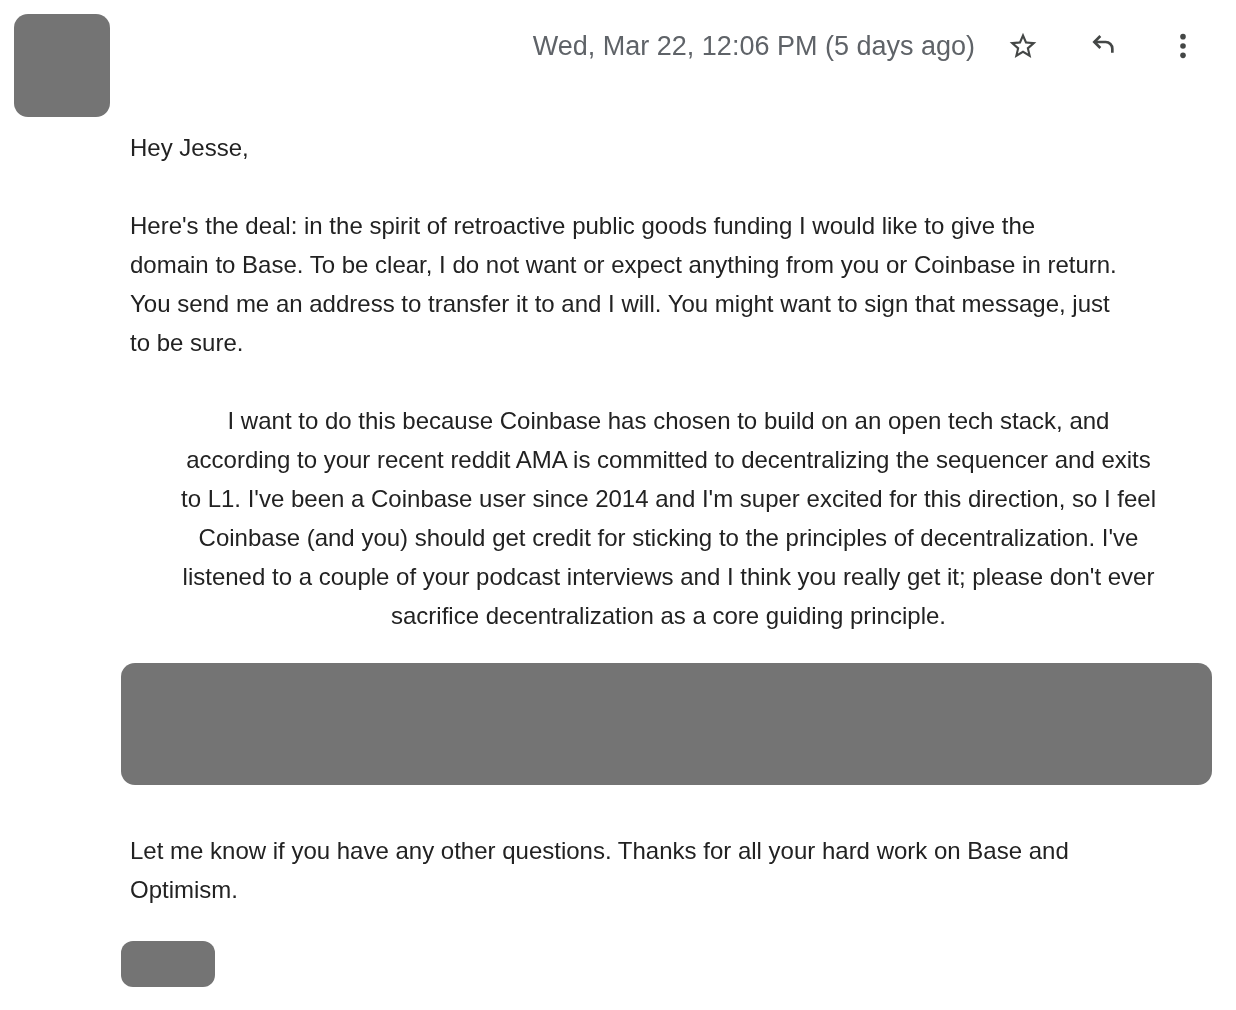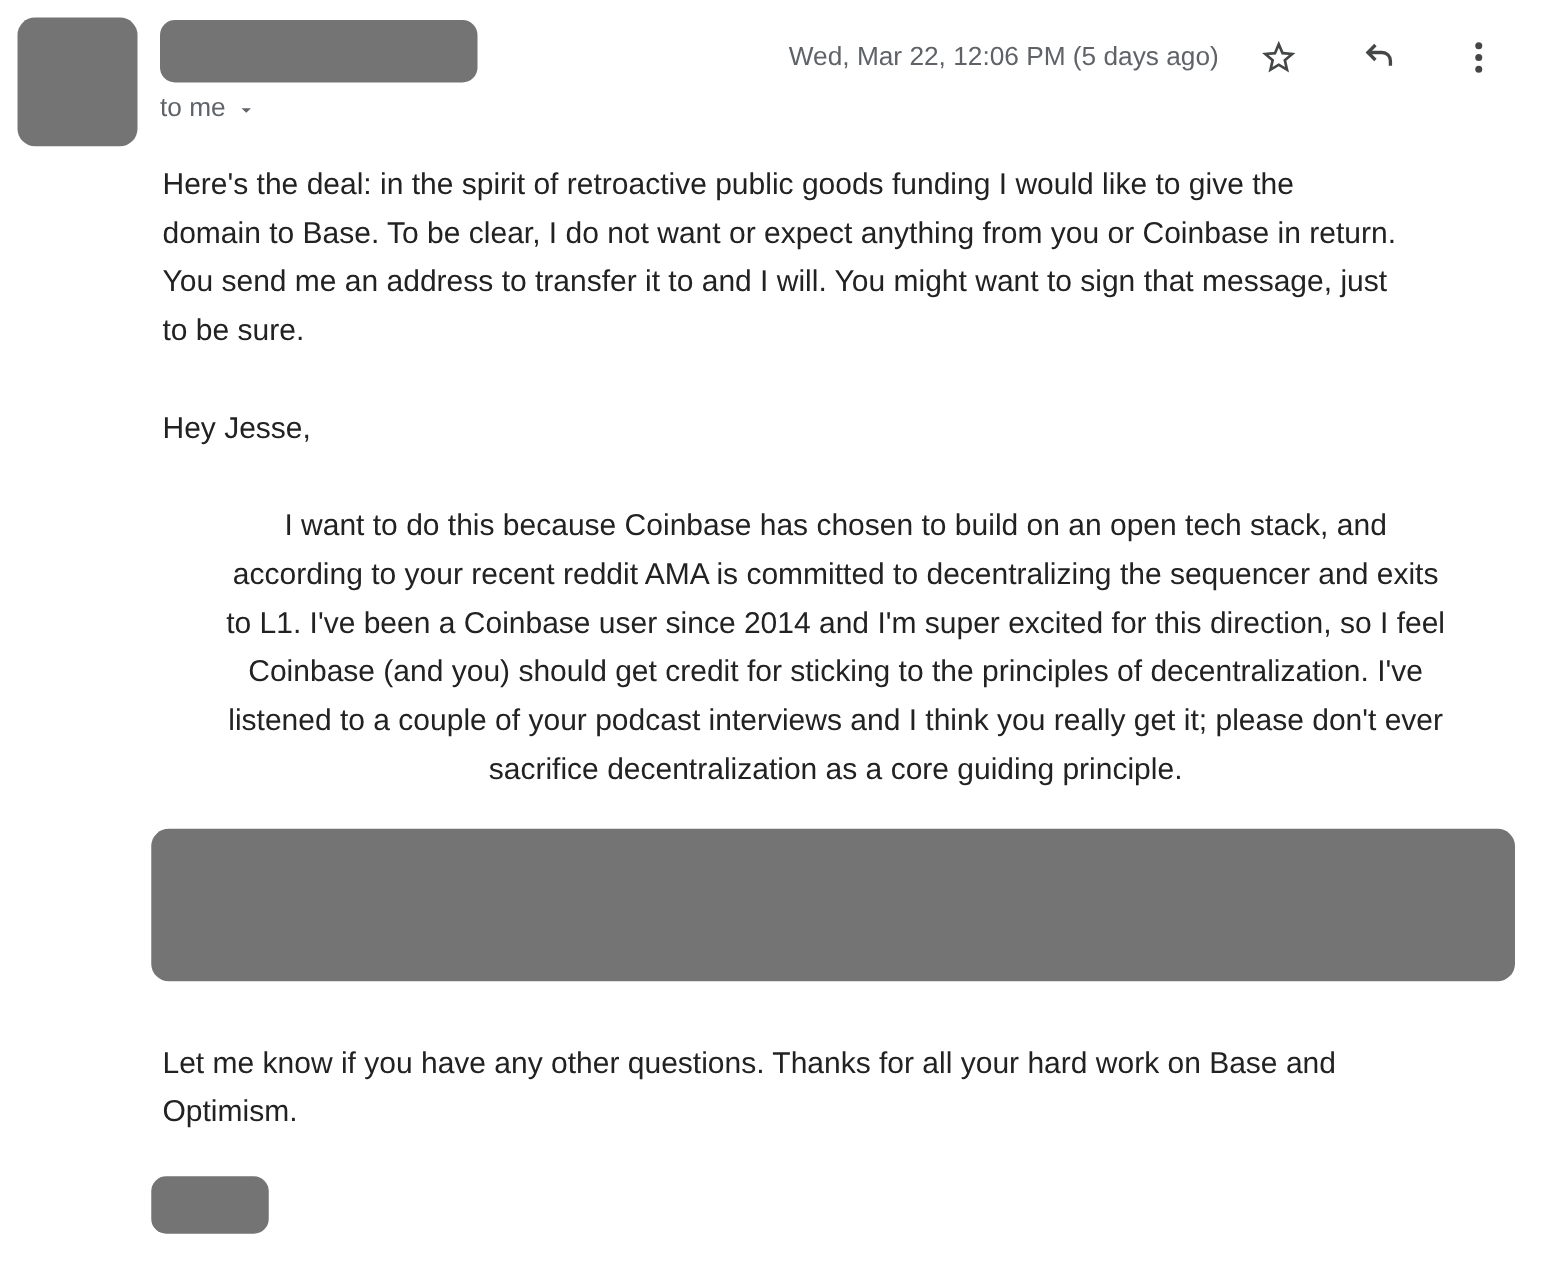--- a/index.html
+++ b/index.html
@@ -56,21 +56,21 @@
   .to-row svg { display: block; margin-top: 2px; }
 
   .header-right {
     margin-left: auto;
     margin-top: 12px;
     display: flex;
     align-items: center;
     column-gap: 40px;
   }
   .date-text {
-    font-size: 21px;
+    font-size: 27px;
     color: var(--muted-text);
     white-space: nowrap;
     margin-right: -12px; 
   }
   .icon-btn {
     width: 40px;
     height: 40px;
     border: none;
     background: none;
     display: flex;
@@ -114,29 +114,20 @@
 </style>
 </head>
 <body>
 
 <div class="page">
 
   <div class="email-header">
 
     <div class="avatar-redaction"></div>
 
-    <div class="sender-col">
-      <div class="name-redaction"></div>
-      <div class="to-row">
-        <span>to me</span>
-        <svg width="18" height="18" viewBox="0 0 24 24">
-            <path fill="#5f6368" d="M7 10l5 5 5-5z"></path>
-          </svg>
-      </div>
-    </div>
 
     <div class="header-right">
       <span class="date-text">Wed, Mar 22, 12:06 PM (5 days ago)</span>
 
       <button class="icon-btn" title="Not starred">
         <svg width="32" height="32" viewBox="0 0 24 24">
           <path fill="currentColor" d="M22 9.24l-7.19-.62L12 2 9.19 8.63 2 9.24l5.46 4.73L5.82 21 12 17.27 18.18 21l-1.64-7.03L22 9.24zM12 15.4l-3.76 2.27 1-4.28-3.32-2.88 4.38-.38L12 6.1l1.71 4.04 4.38.38-3.32 2.88 1 4.28L12 15.4z"></path>
         </svg>
       </button>
 
@@ -151,25 +142,25 @@
         <svg width="32" height="32" viewBox="0 0 24 24">
           <circle cx="12" cy="5" r="2.1" fill="currentColor"></circle>
           <circle cx="12" cy="12" r="2.1" fill="currentColor"></circle>
           <circle cx="12" cy="19" r="2.1" fill="currentColor"></circle>
         </svg>
       </button>
     </div>
   </div>
 
   <div class="email-body">
+    <p class="body-text">Hey Jesse,</p>
     <p class="body-text">Here's the deal: in the spirit of retroactive public goods funding I would like to give the
 domain to Base. To be clear, I do not want or expect anything from you or Coinbase in return.
 You send me an address to transfer it to and I will. You might want to sign that message, just
 to be sure.</p>
-    <p class="body-text">Hey Jesse,</p>
     <p class="body-text no-mb">I want to do this because Coinbase has chosen to build on an open tech stack, and
 according to your recent reddit AMA is committed to decentralizing the sequencer and exits
 to L1. I've been a Coinbase user since 2014 and I'm super excited for this direction, so I feel
 Coinbase (and you) should get credit for sticking to the principles of decentralization. I've
 listened to a couple of your podcast interviews and I think you really get it; please don't ever
 sacrifice decentralization as a core guiding principle.</p>
     <div class="redaction-block-large"></div>
     <p class="body-text closing-text">Let me know if you have any other questions. Thanks for all your hard work on Base and
 Optimism.</p>
     <div class="redaction-block-small"></div>

